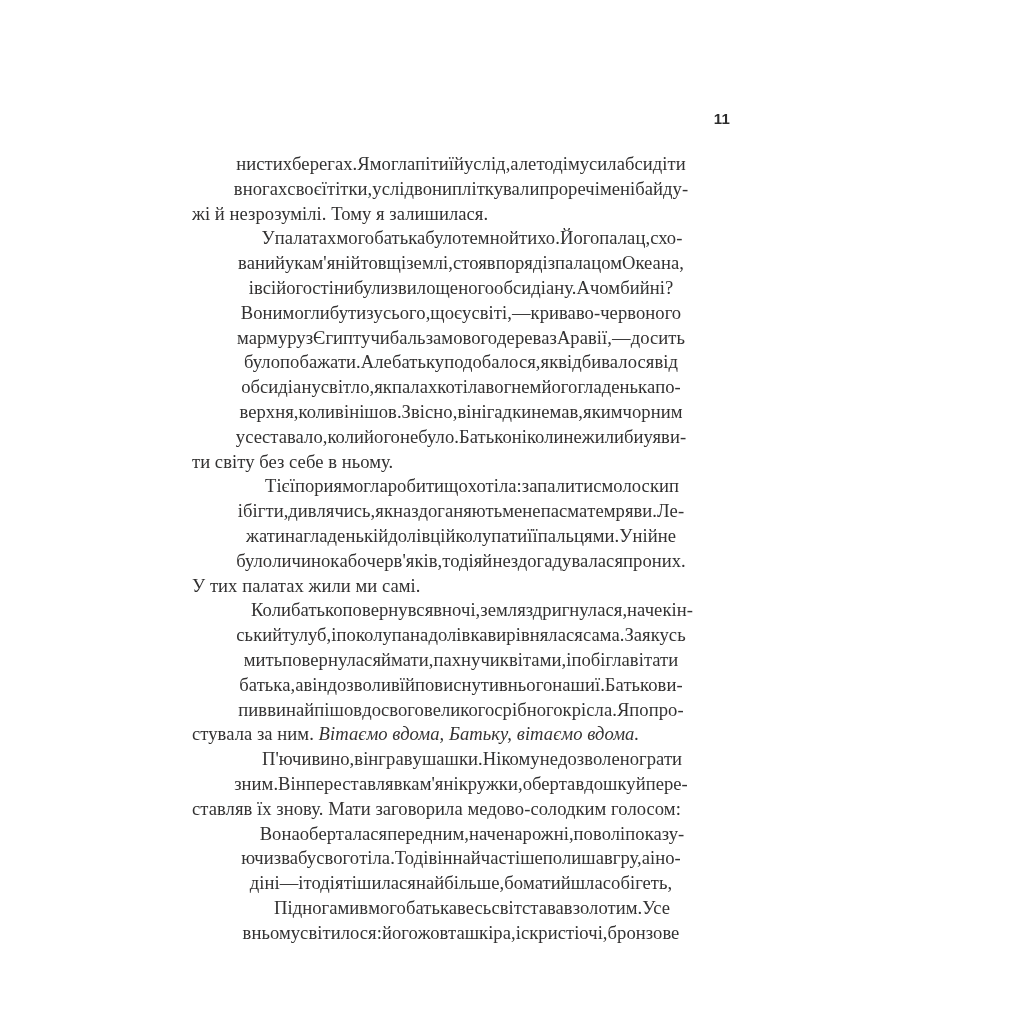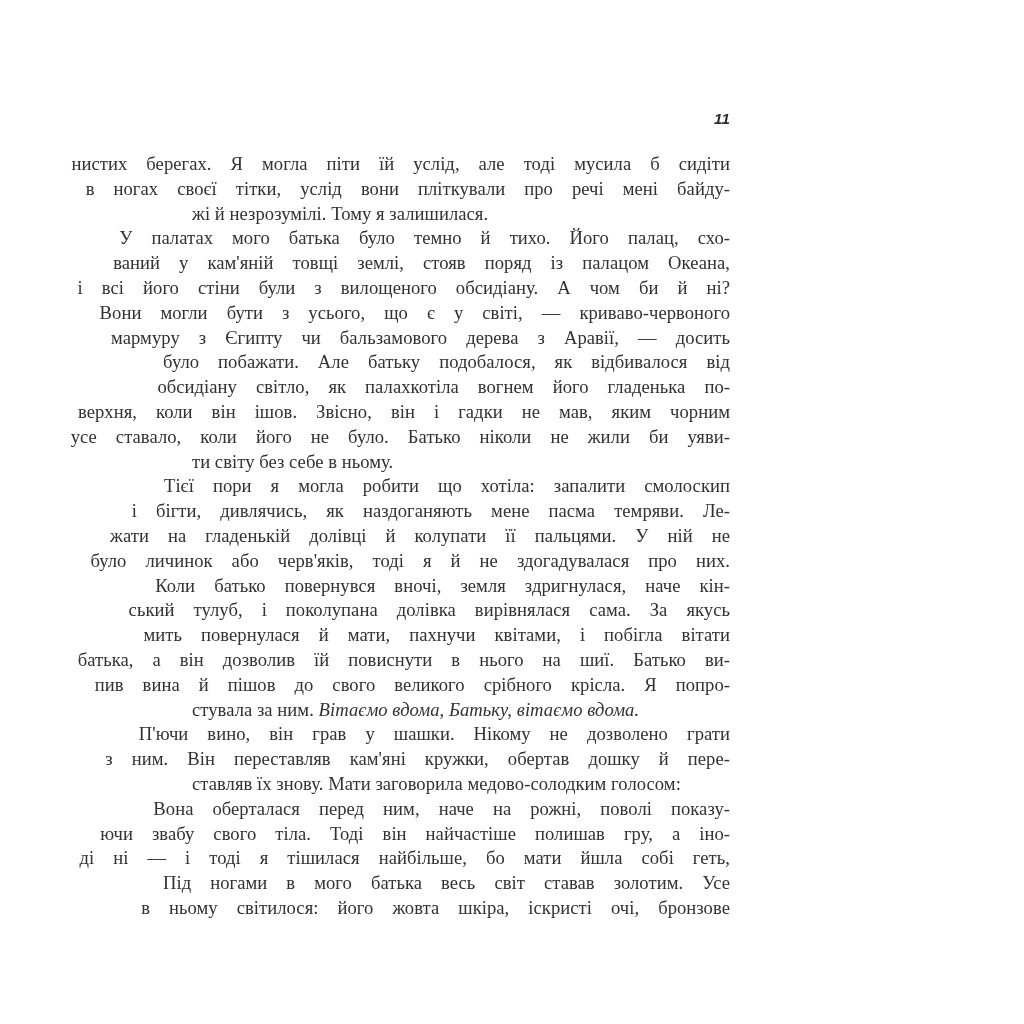--- a/index.html
+++ b/index.html
@@ -26,21 +26,20 @@
     position: absolute;
     left: 192px;
     top: 110px;
     width: 538px;
     text-align: right;
     font-family: "Liberation Sans", "DejaVu Sans", sans-serif;
     font-size: 15px;
     font-weight: 700;
     color: #2c2c2c;
     letter-spacing: 0.2px;
-    font-style: italic;
   }
 
   
   #textblock {
     position: absolute;
     left: 192px;
     top: 152px;
     width: 538px;
     color: #333232;
   }
@@ -56,23 +55,22 @@
     line-height: 24.8px;
     font-size: 18.6px;
     color: #333232;
     white-space: nowrap;
     letter-spacing: 0.05px;
   }
 
   
   .line.just {
     display: flex;
-    justify-content: flex-end;
+    justify-content: center;
     white-space: normal;
-    gap: 19px;
   }
   .line.just > span {
     white-space: pre;
   }
 
   .line.indent {
     text-indent: 22px;
   }
   .line.just.indent {
     text-indent: 0;
@@ -279,20 +277,21 @@
           <span>або</span>
           <span>черв'яків,</span>
           <span>тоді</span>
           <span>я</span>
           <span>й</span>
           <span>не</span>
           <span>здогадувалася</span>
           <span>про</span>
           <span>них.</span>
         </div>
+        <div class="line">У тих палатах жили ми самі.</div>
       </div>
       <div class="para">
         <div class="line just indent">
           <span>Коли</span>
           <span>батько</span>
           <span>повернувся</span>
           <span>вночі,</span>
           <span>земля</span>
           <span>здригнулася,</span>
           <span>наче</span>

